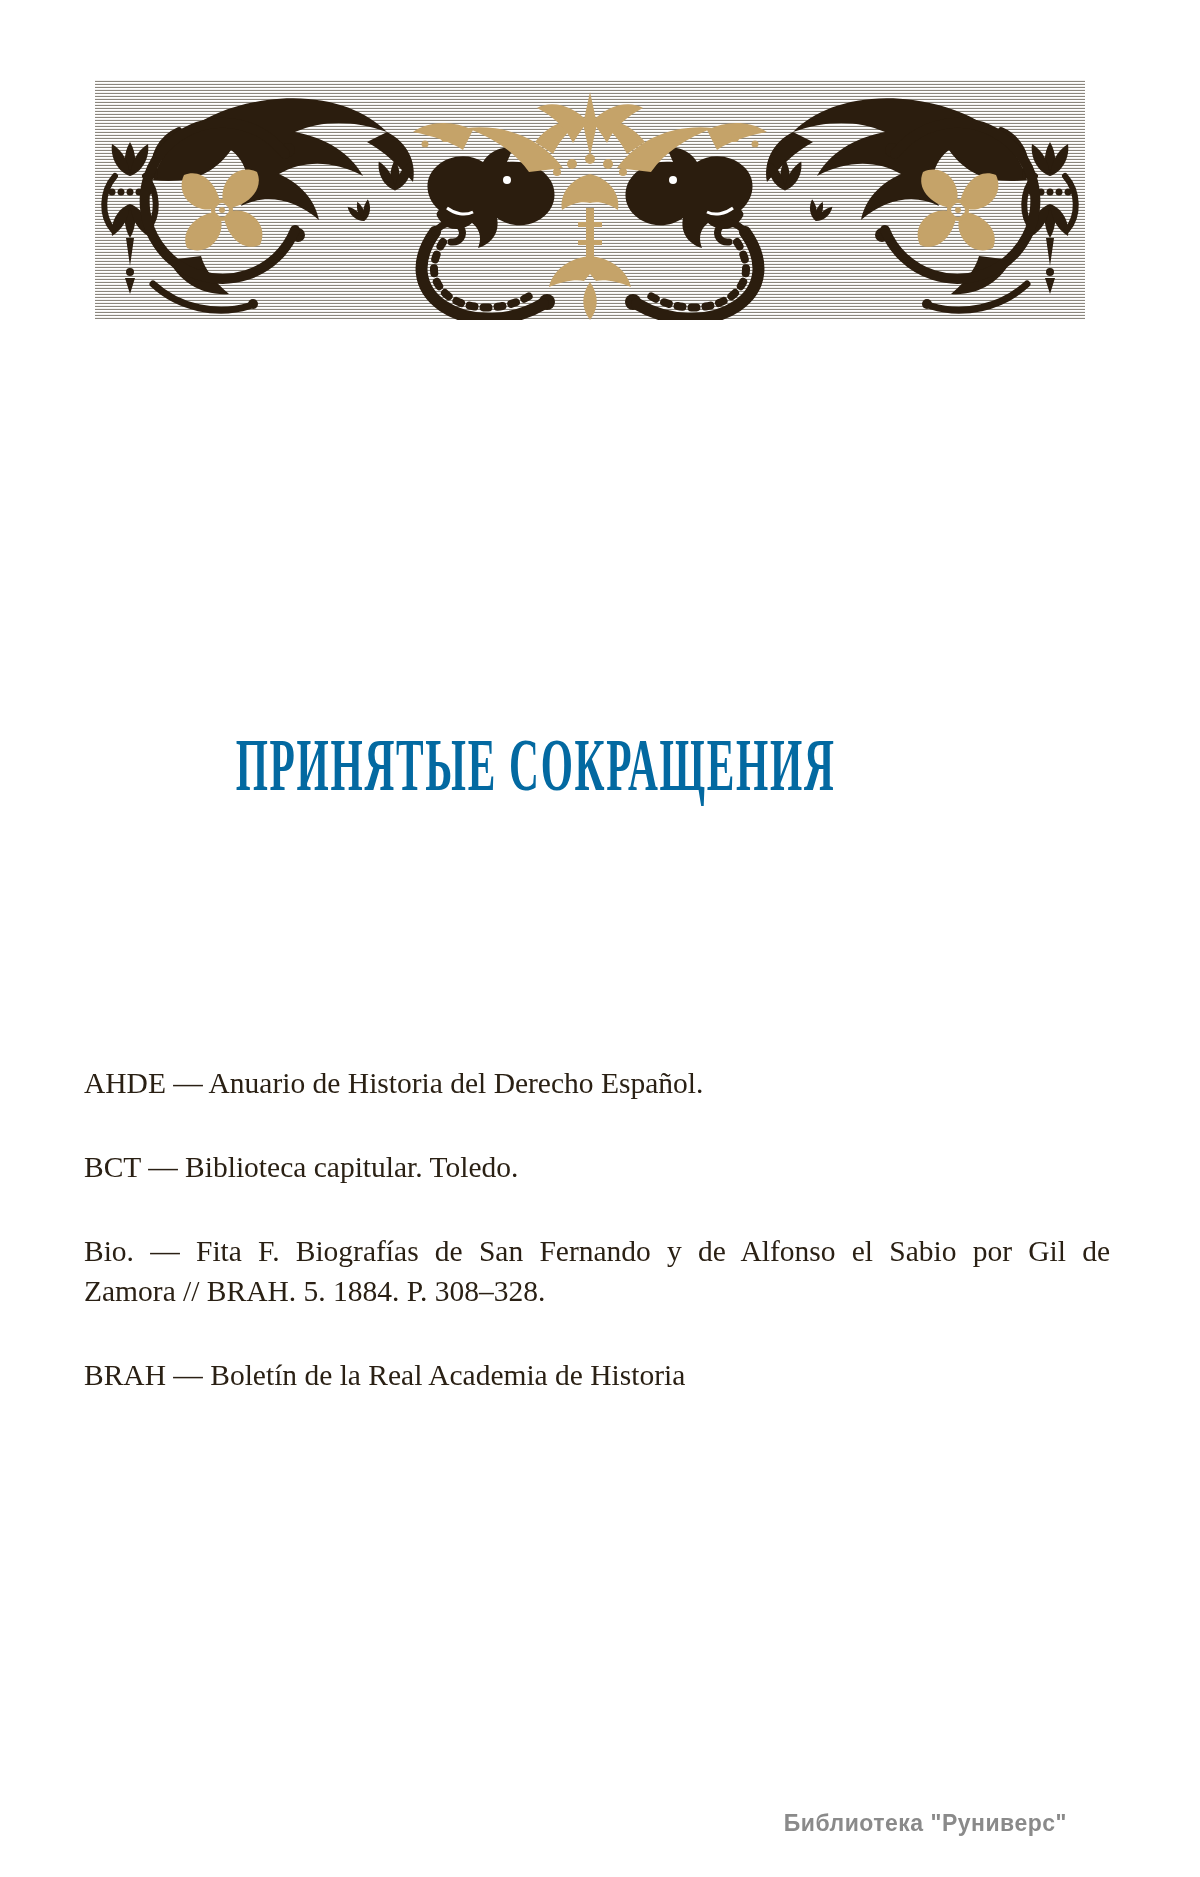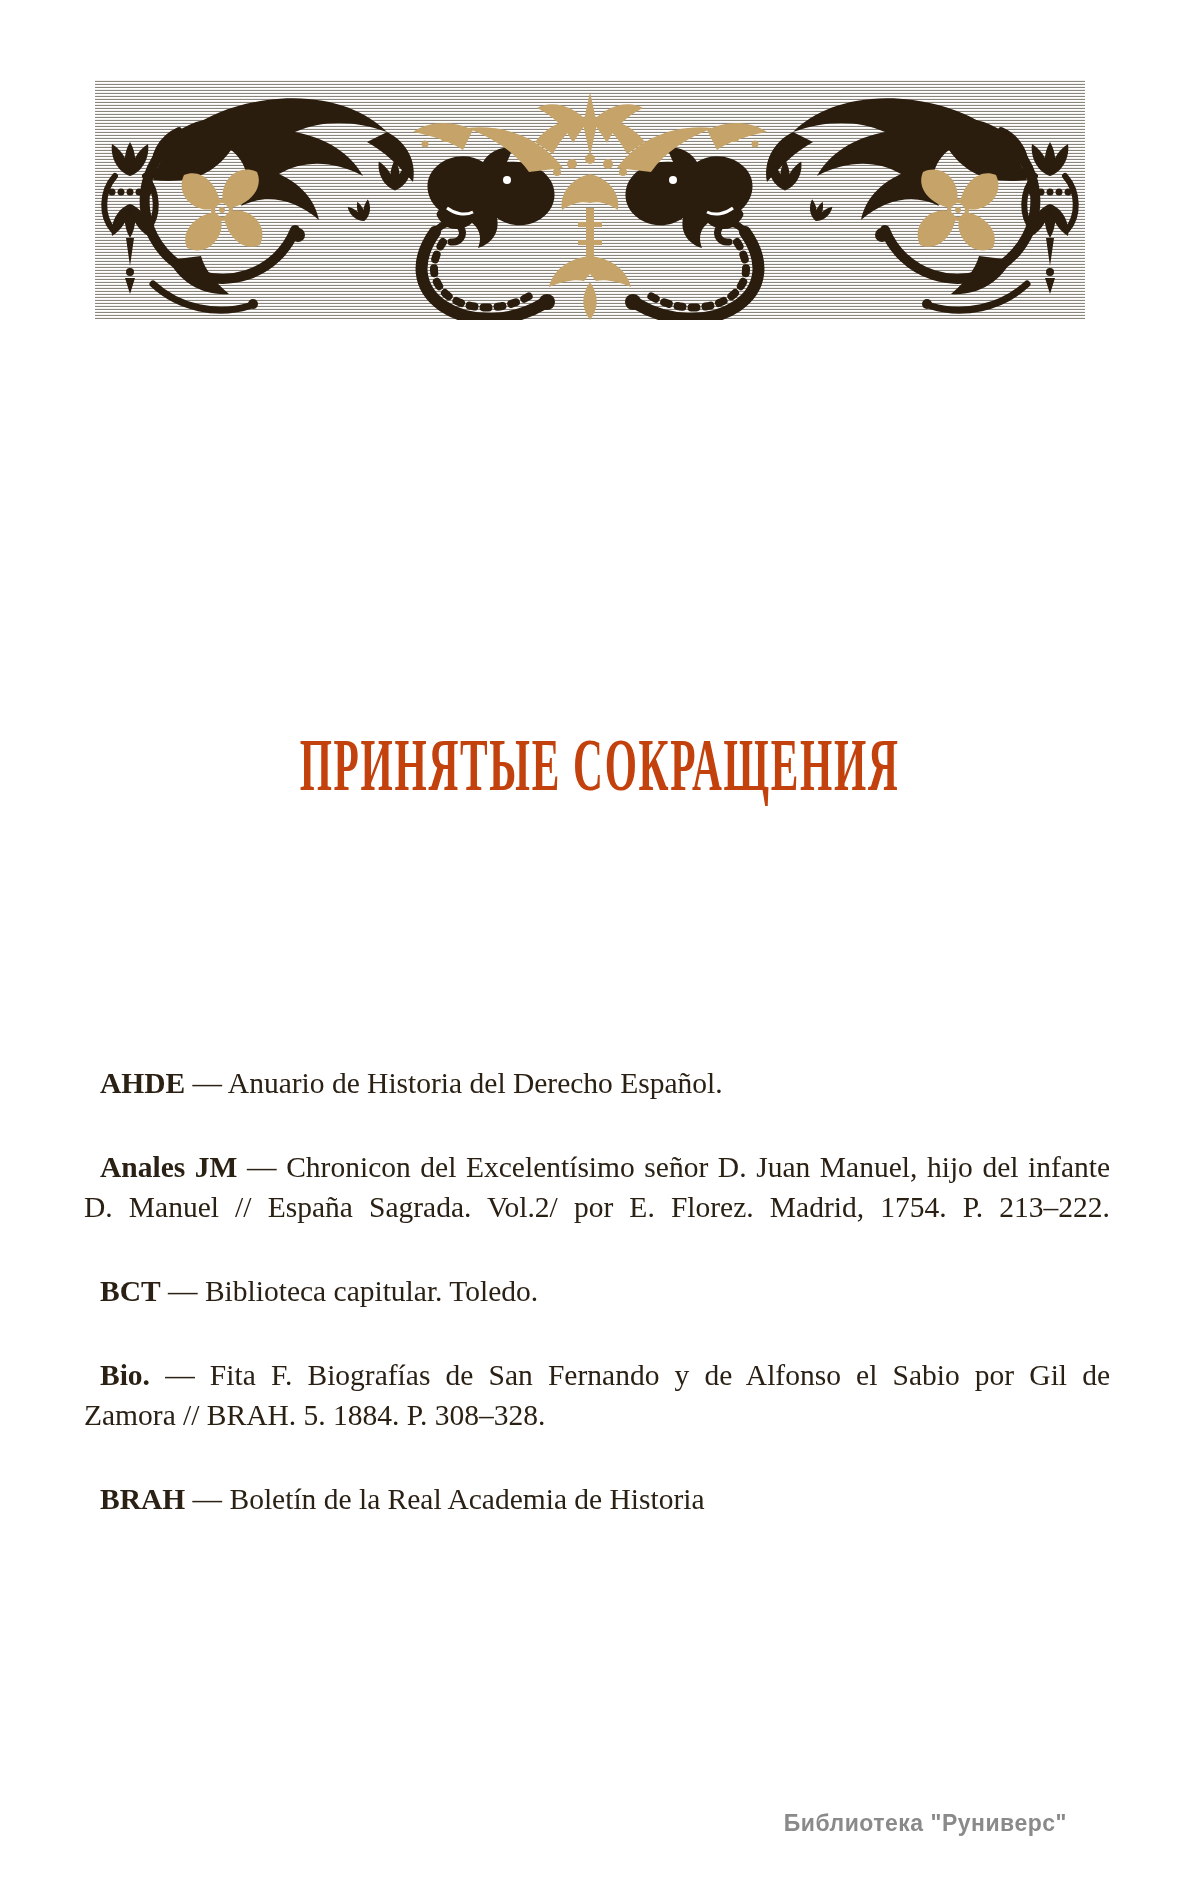--- a/index.html
+++ b/index.html
@@ -18,25 +18,24 @@
     width:990px;
     height:240px;
   }
   .headpiece svg{display:block;}
   .title{
     position:absolute;
     left:0;
     top:726px;
     width:100%;
     margin:0;
-    text-align:center;
     font-weight:bold;
     font-size:74px;
     line-height:78px;
-    color:#c2410c;
+    color:#0369a1;
   }
   .title-inner{
     display:inline-block;
     transform:scaleX(0.56);
     transform-origin:50% 50%;
     letter-spacing:3px;
     white-space:nowrap;
   }
   .entries{
     position:absolute;
@@ -44,21 +43,21 @@
     top:1063px;
     width:1026px;
     font-size:29.5px;
     line-height:40px;
     color:#2a2014;
   }
   .entry{margin:0 0 44px 0;}
   .entry:last-child{margin-bottom:0;}
   .line{text-align:left;}
   .line.just{text-align:justify;text-align-last:justify;}
-  .term{font-weight:bold;margin-left:16px;}
+  .term{font-weight:normal;}
   .auth{}
   .watermark{
     position:absolute;
     top:1810px;
     right:133px;
     font-family:"Liberation Sans", sans-serif;
     font-weight:bold;
     font-size:23px;
     line-height:26px;
     letter-spacing:0.5px;
@@ -172,30 +171,20 @@
       <div class="line">
         <span class="term">AHDE</span>
         <span class="sep">—</span>
         <span>Anuario de Historia del Derecho Español.</span>
       </div>
     </div>
 
     <div class="entry">
     </div>
 
-    <div class="entry">
-      <div class="line just">
-        <span class="term">Anales JM</span>
-        <span class="sep">—</span>
-        <span>Chronicon del Excelentísimo señor D. Juan Manuel, hijo del infante</span>
-      </div>
-      <div class="line just">
-        <span>D. Manuel // España Sagrada. Vol.2/ por E. Florez. Madrid, 1754. P. 213–222.</span>
-      </div>
-    </div>
 
     <div class="entry">
       <div class="line">
         <span class="term">BCT</span>
         <span class="sep">—</span>
         <span>Biblioteca capitular. Toledo.</span>
       </div>
     </div>
 
     <div class="entry">

